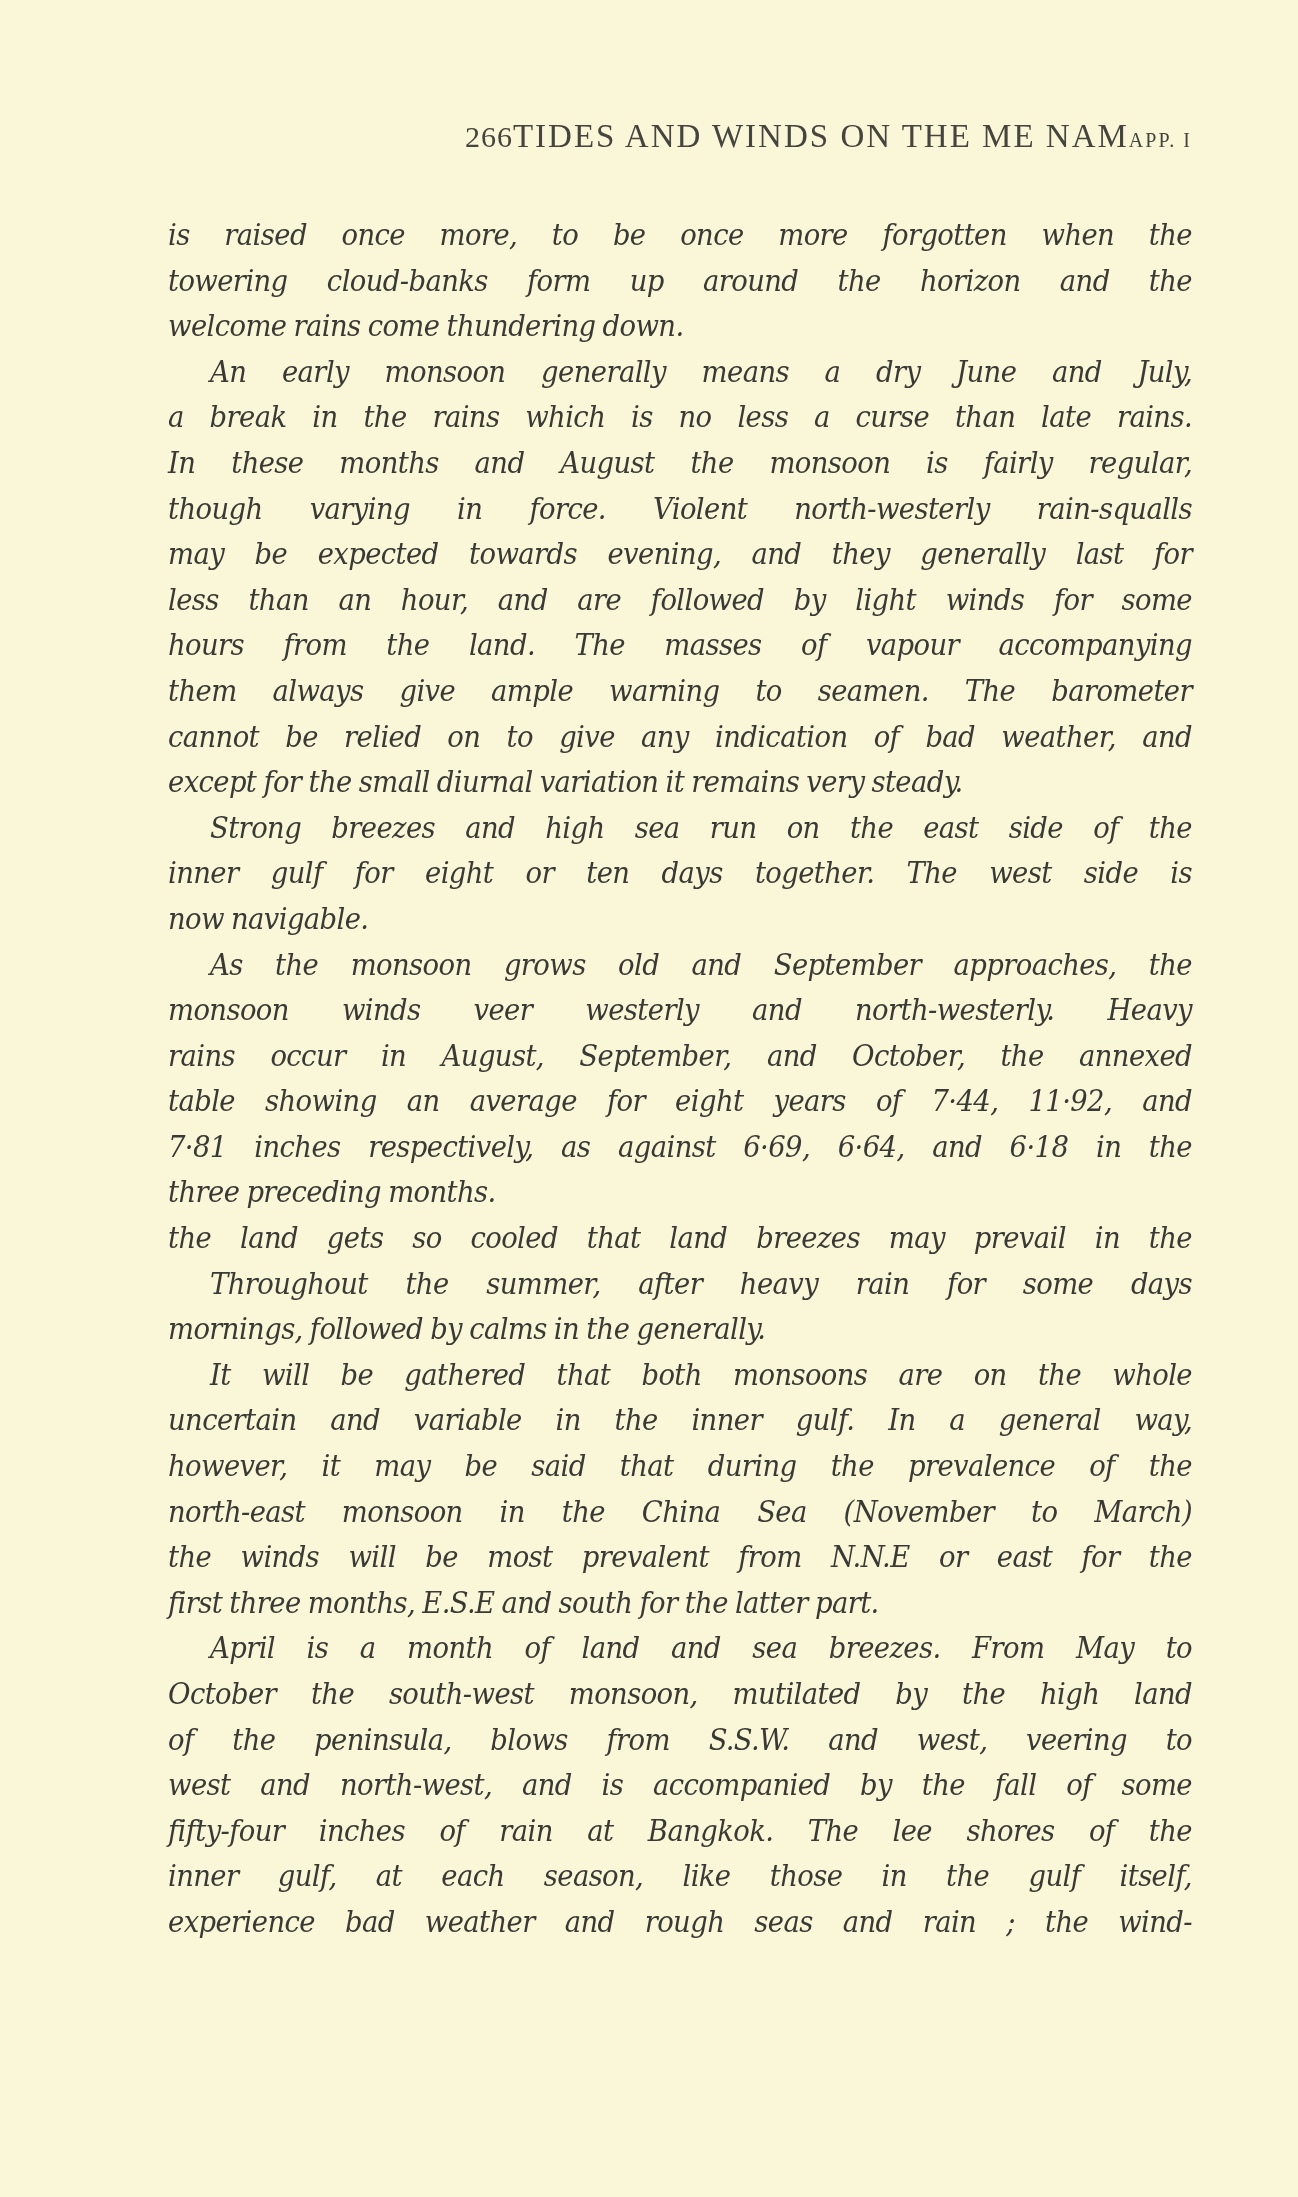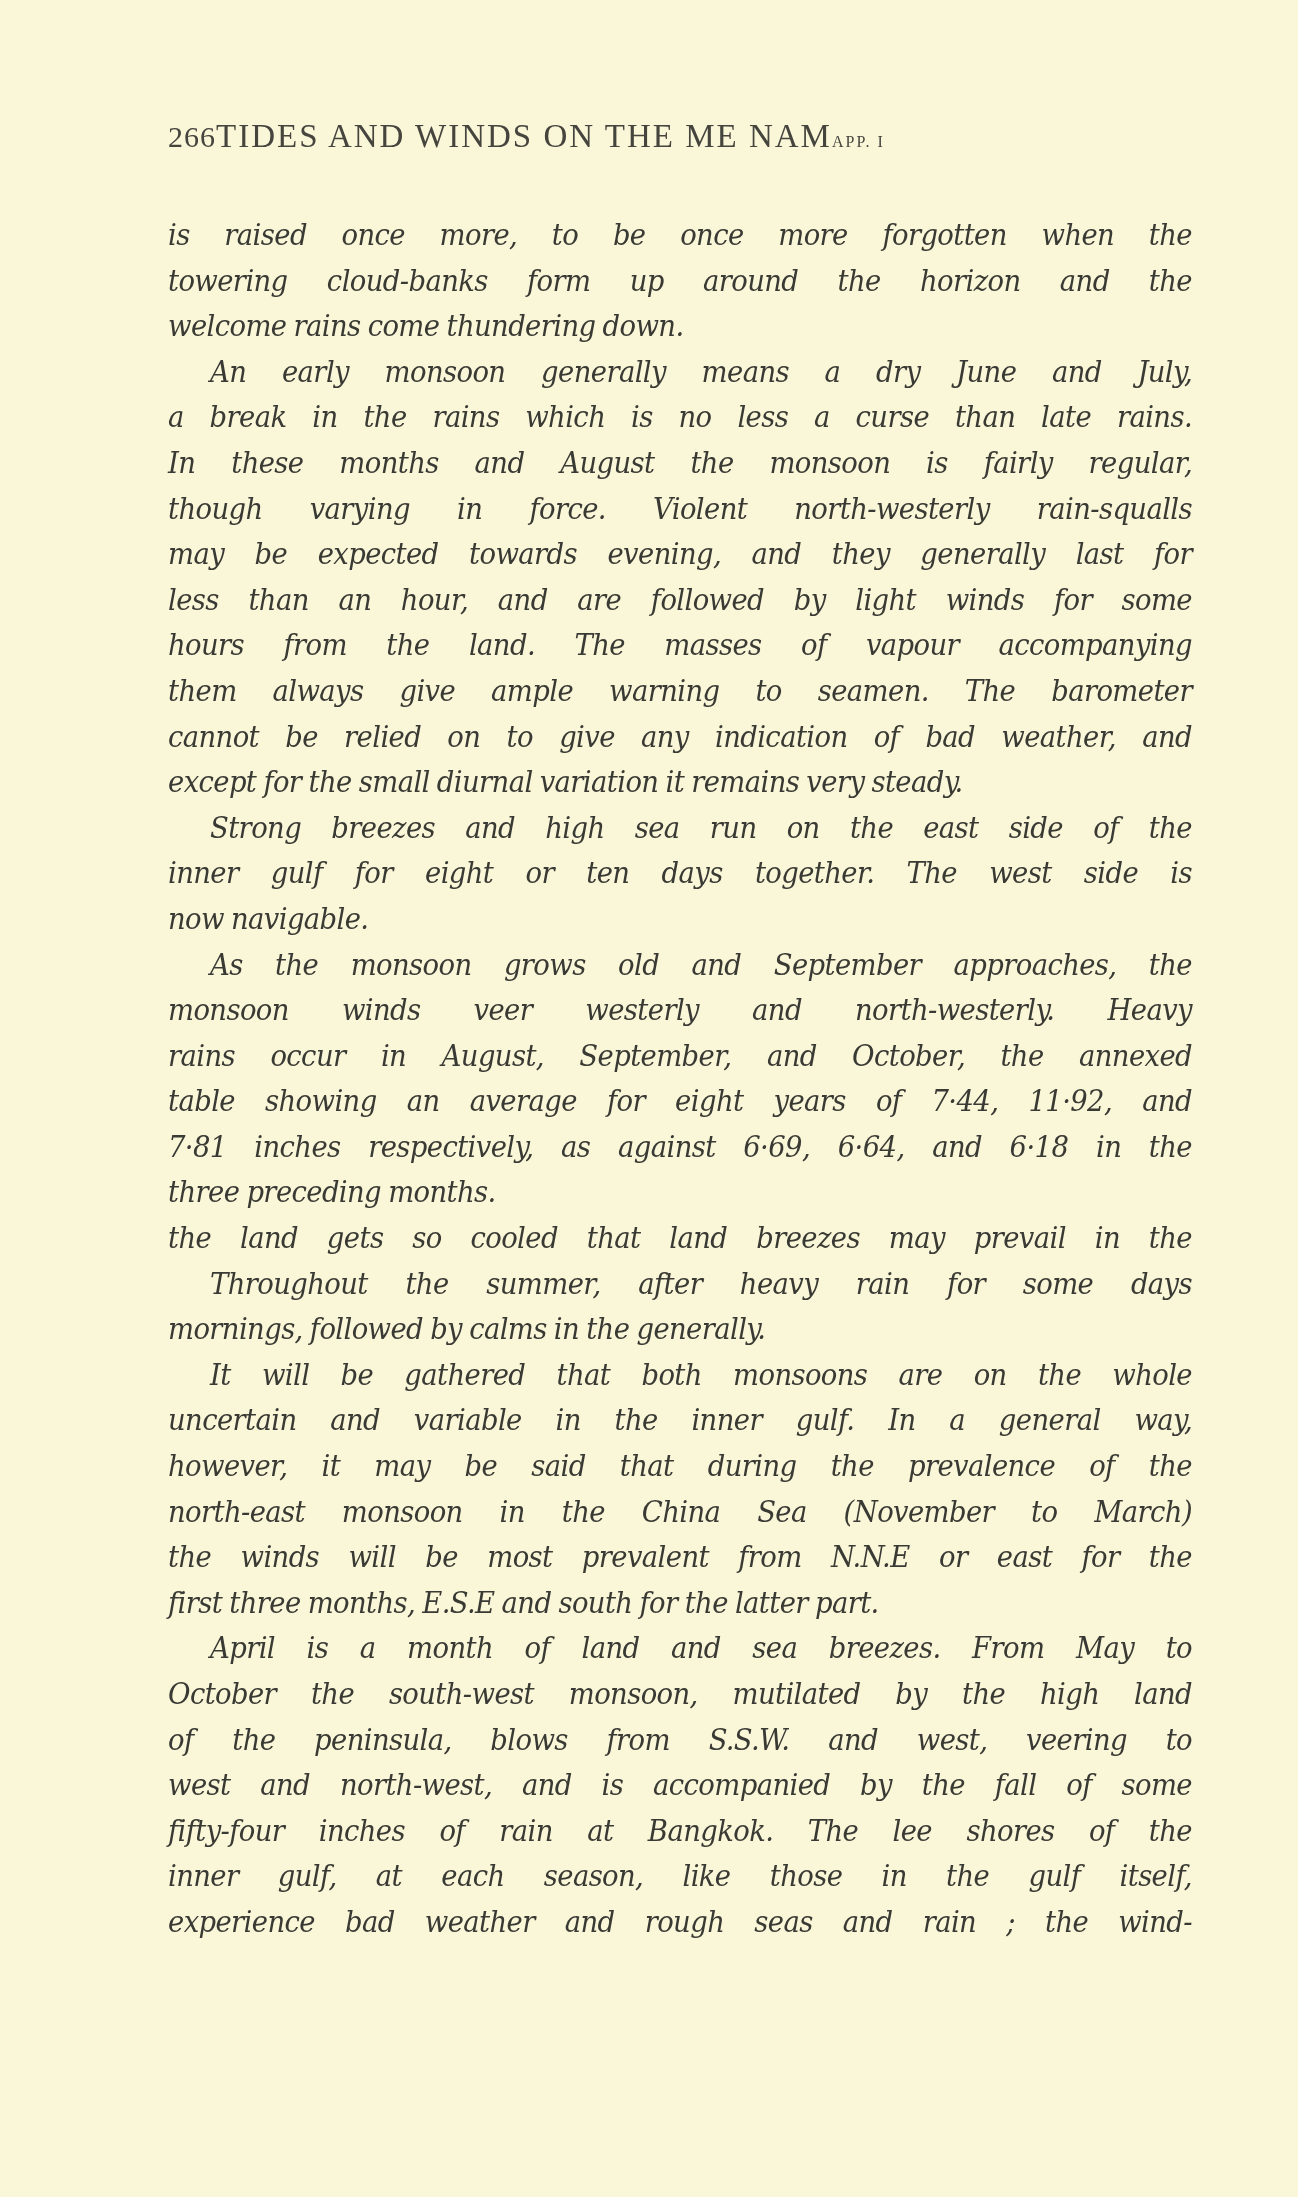--- a/index.html
+++ b/index.html
@@ -8,28 +8,28 @@
     background: #faf6d8;
     font-family: "DejaVu Serif", "Liberation Serif", serif;
     color: #3a3a34;
     position: relative;
     overflow: hidden;
   }
   .page {
     position: absolute; left: 168px; top: 118px; width: 1024px;
   }
   .running-head {
-    display: flex; align-items: baseline; justify-content: flex-start;
+    display: flex; align-items: baseline; justify-content: flex-end;
     font-family: "Liberation Serif", serif;
     font-size: 33px; letter-spacing: 1px; color: #45453e;
     height: 50px;
   }
   .running-head .pgnum { font-size: 30px; }
   .running-head .title { font-size: 33px; letter-spacing: 2px; }
-  .running-head .app { font-size: 16px; letter-spacing: 2px; }
+  .running-head .app { font-size: 20px; letter-spacing: 2px; }
   .body-text {
     margin-top: 44px;
     font-size: 30.5px;
     line-height: 45.6px;
     text-align: justify;
     font-family: "DejaVu Serif", serif;
     font-stretch: condensed;
   }
   .body-text p { margin: 0; text-indent: 0; }
   .body-text .line { display: block; text-align-last: justify; white-space: nowrap; letter-spacing: -0.6px; word-spacing: -1px; font-style: italic; }

